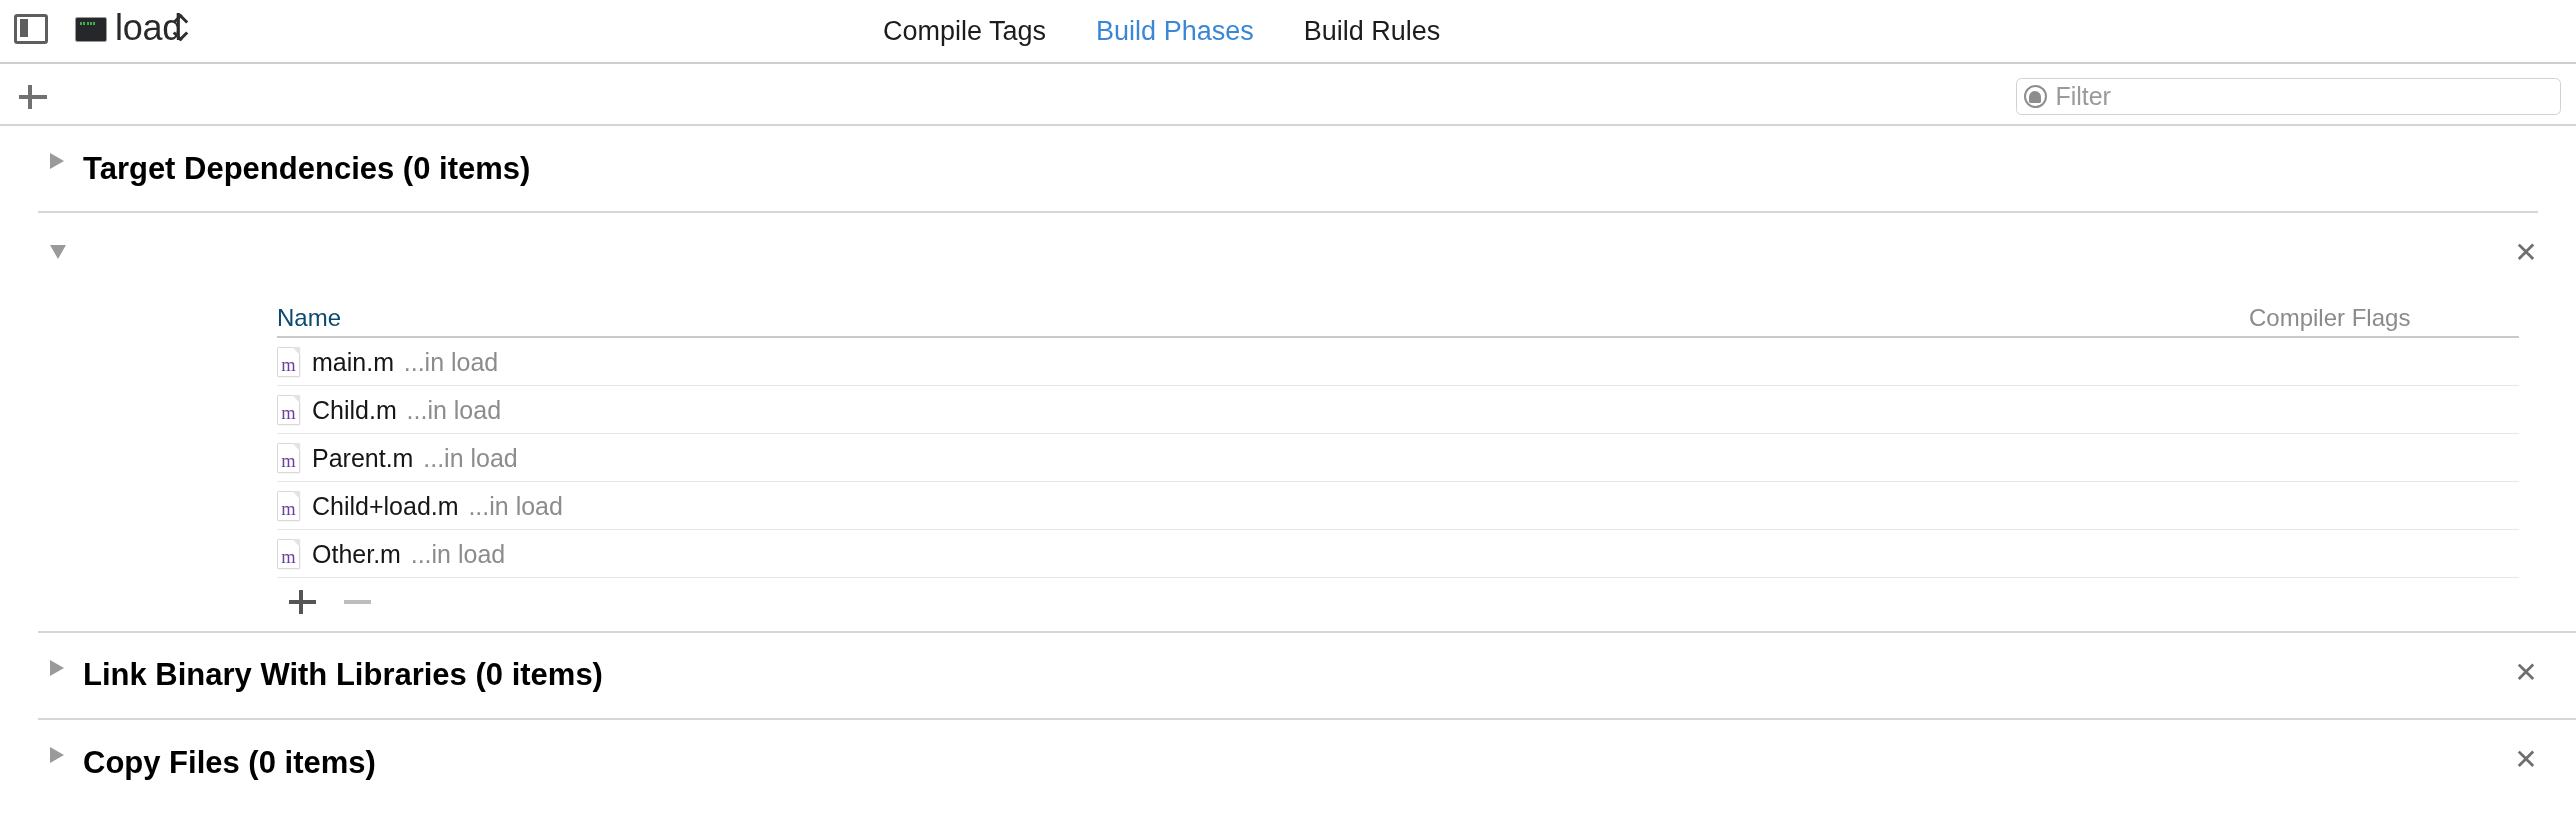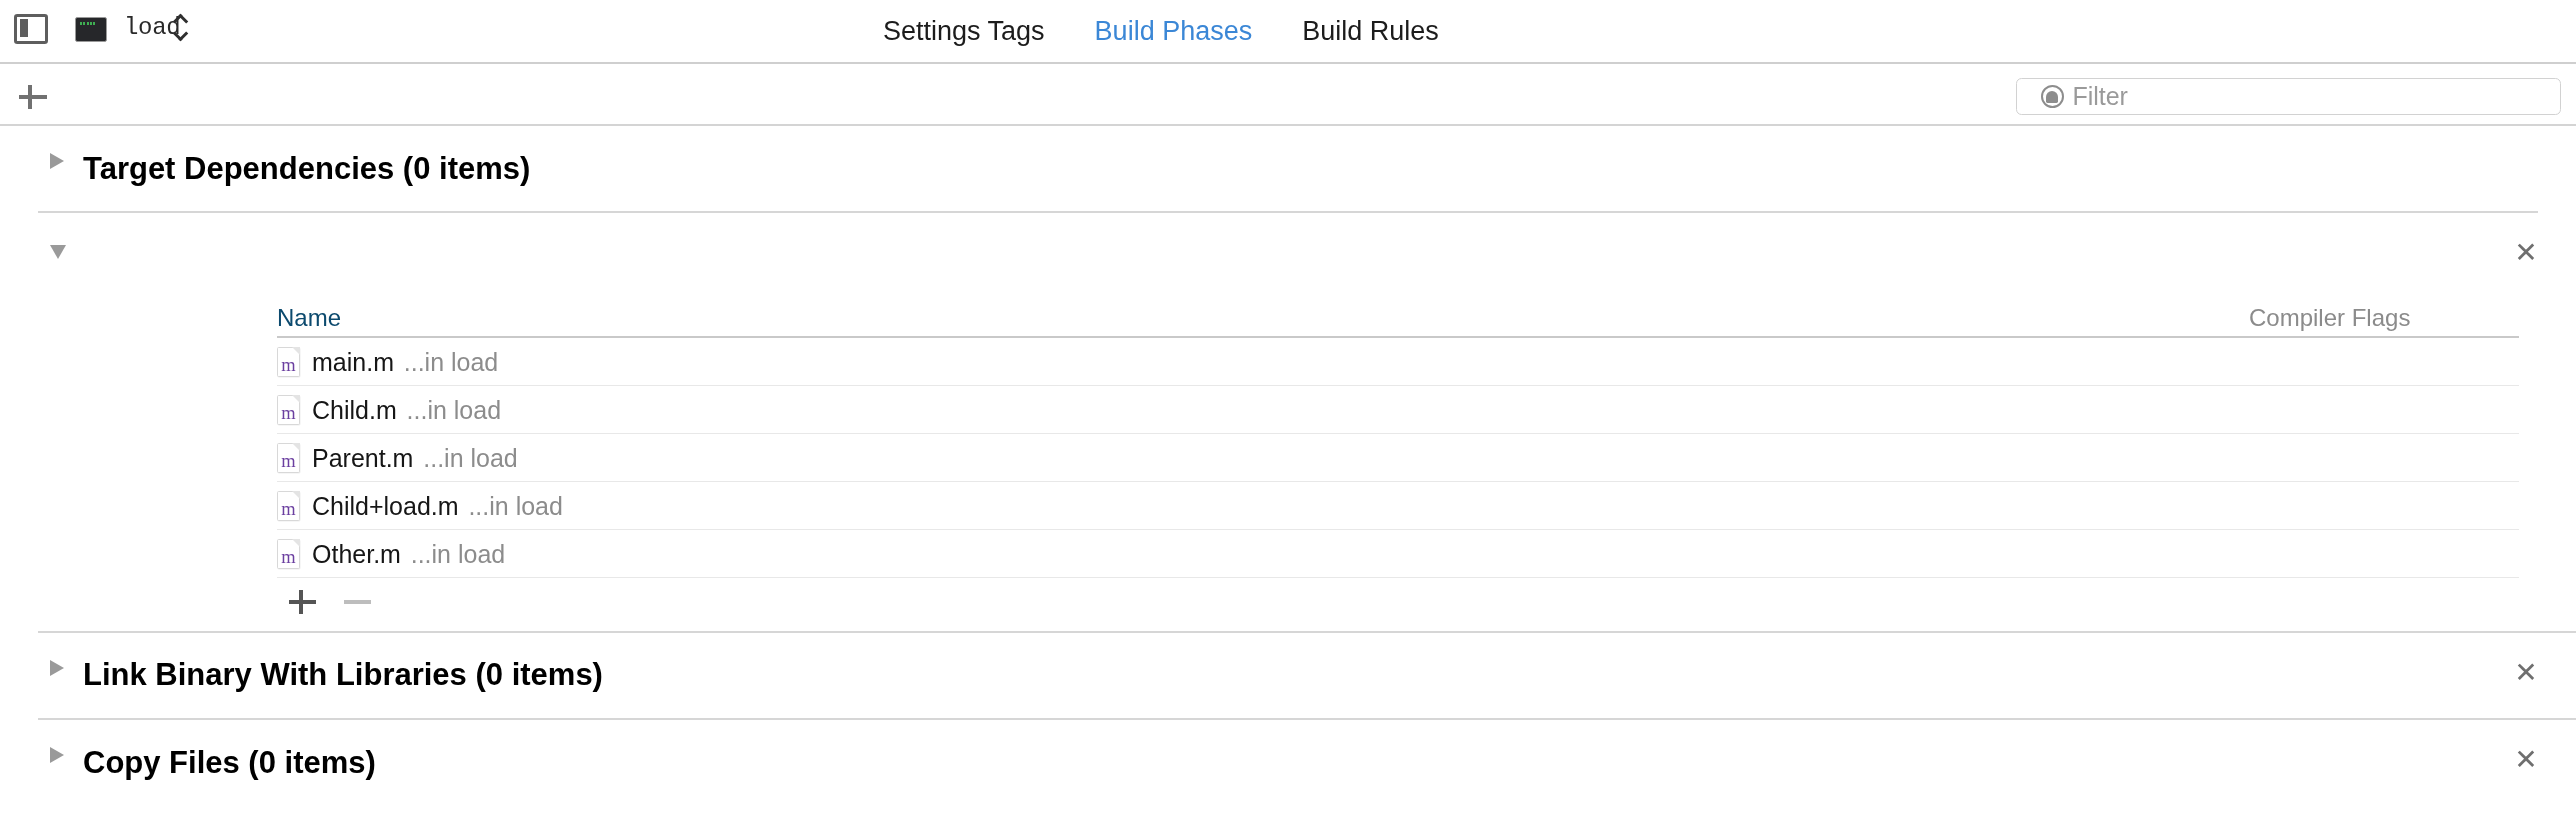--- a/index.html
+++ b/index.html
@@ -58,26 +58,25 @@
     left: 3.8px; top: 3.3px;
     width: 15.3px; height: 3.8px;
     background: repeating-linear-gradient(
         to right,
         #3fae52 0px, #3fae52 2.2px,
         transparent 2.2px, transparent 3.3px);
   }
 
   .scheme-name {
     position: absolute;
-    left: 124px; top: 11px;
-    font-size: 24px;
+    left: 115px; top: 11px;
+    font-size: 36px;
     color: #2a2a2a;
     letter-spacing: -0.3px;
     line-height: 34px;
-    font-family: Liberation Mono, monospace;
   }
 
   .stepper {
     position: absolute;
     left: 172px; top: 12px;
     width: 18.5px; height: 32px;
   }
   .stepper .chev {
     position: absolute;
     left: 3.3px;
@@ -130,21 +129,21 @@
 
   .filter-field {
     position: absolute;
     right: 15.3px; top: 11px;
     width: 545px; height: 37px;
     border: 1.6px solid #d2d2d2;
     border-radius: 5.5px;
     background: #ffffff;
     display: flex;
     align-items: center;
-    padding-left: 24px;
+    padding-left: 7px;
   }
   .filter-icon {
     width: 23px; height: 23px;
     border: 2.2px solid #8d8d8d;
     border-radius: 50%;
     position: relative;
     flex: 0 0 auto;
     margin-right: 8.7px;
   }
   .filter-icon::before {
@@ -346,21 +345,21 @@
     </div>
 
     <div class="scheme-name">load</div>
 
     <div class="stepper">
       <div class="chev up"></div>
       <div class="chev down"></div>
     </div>
 
     <div class="tabs">
-      <div class="tab">Settings Tags</div>
+      <div class="tab">Compile Tags</div>
       <div class="tab active">Build Phases</div>
       <div class="tab">Build Rules</div>
     </div>
   </div>
 
   <div class="subbar">
     <div class="add-phase-btn"></div>
 
     <div class="filter-field">
       <div class="filter-icon"></div>

